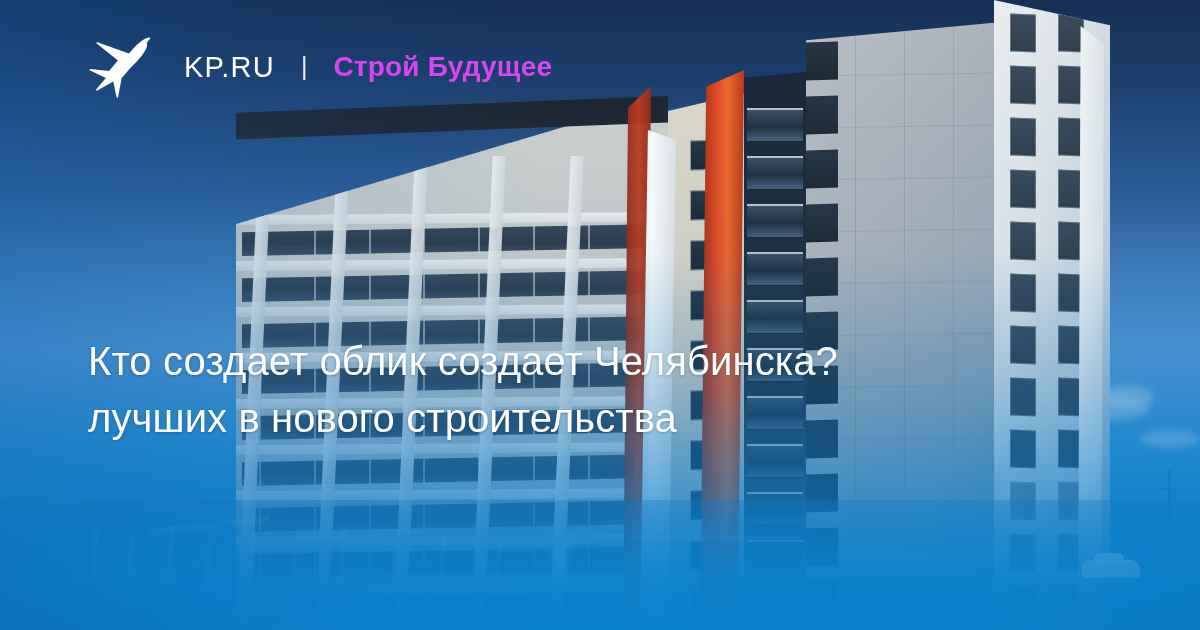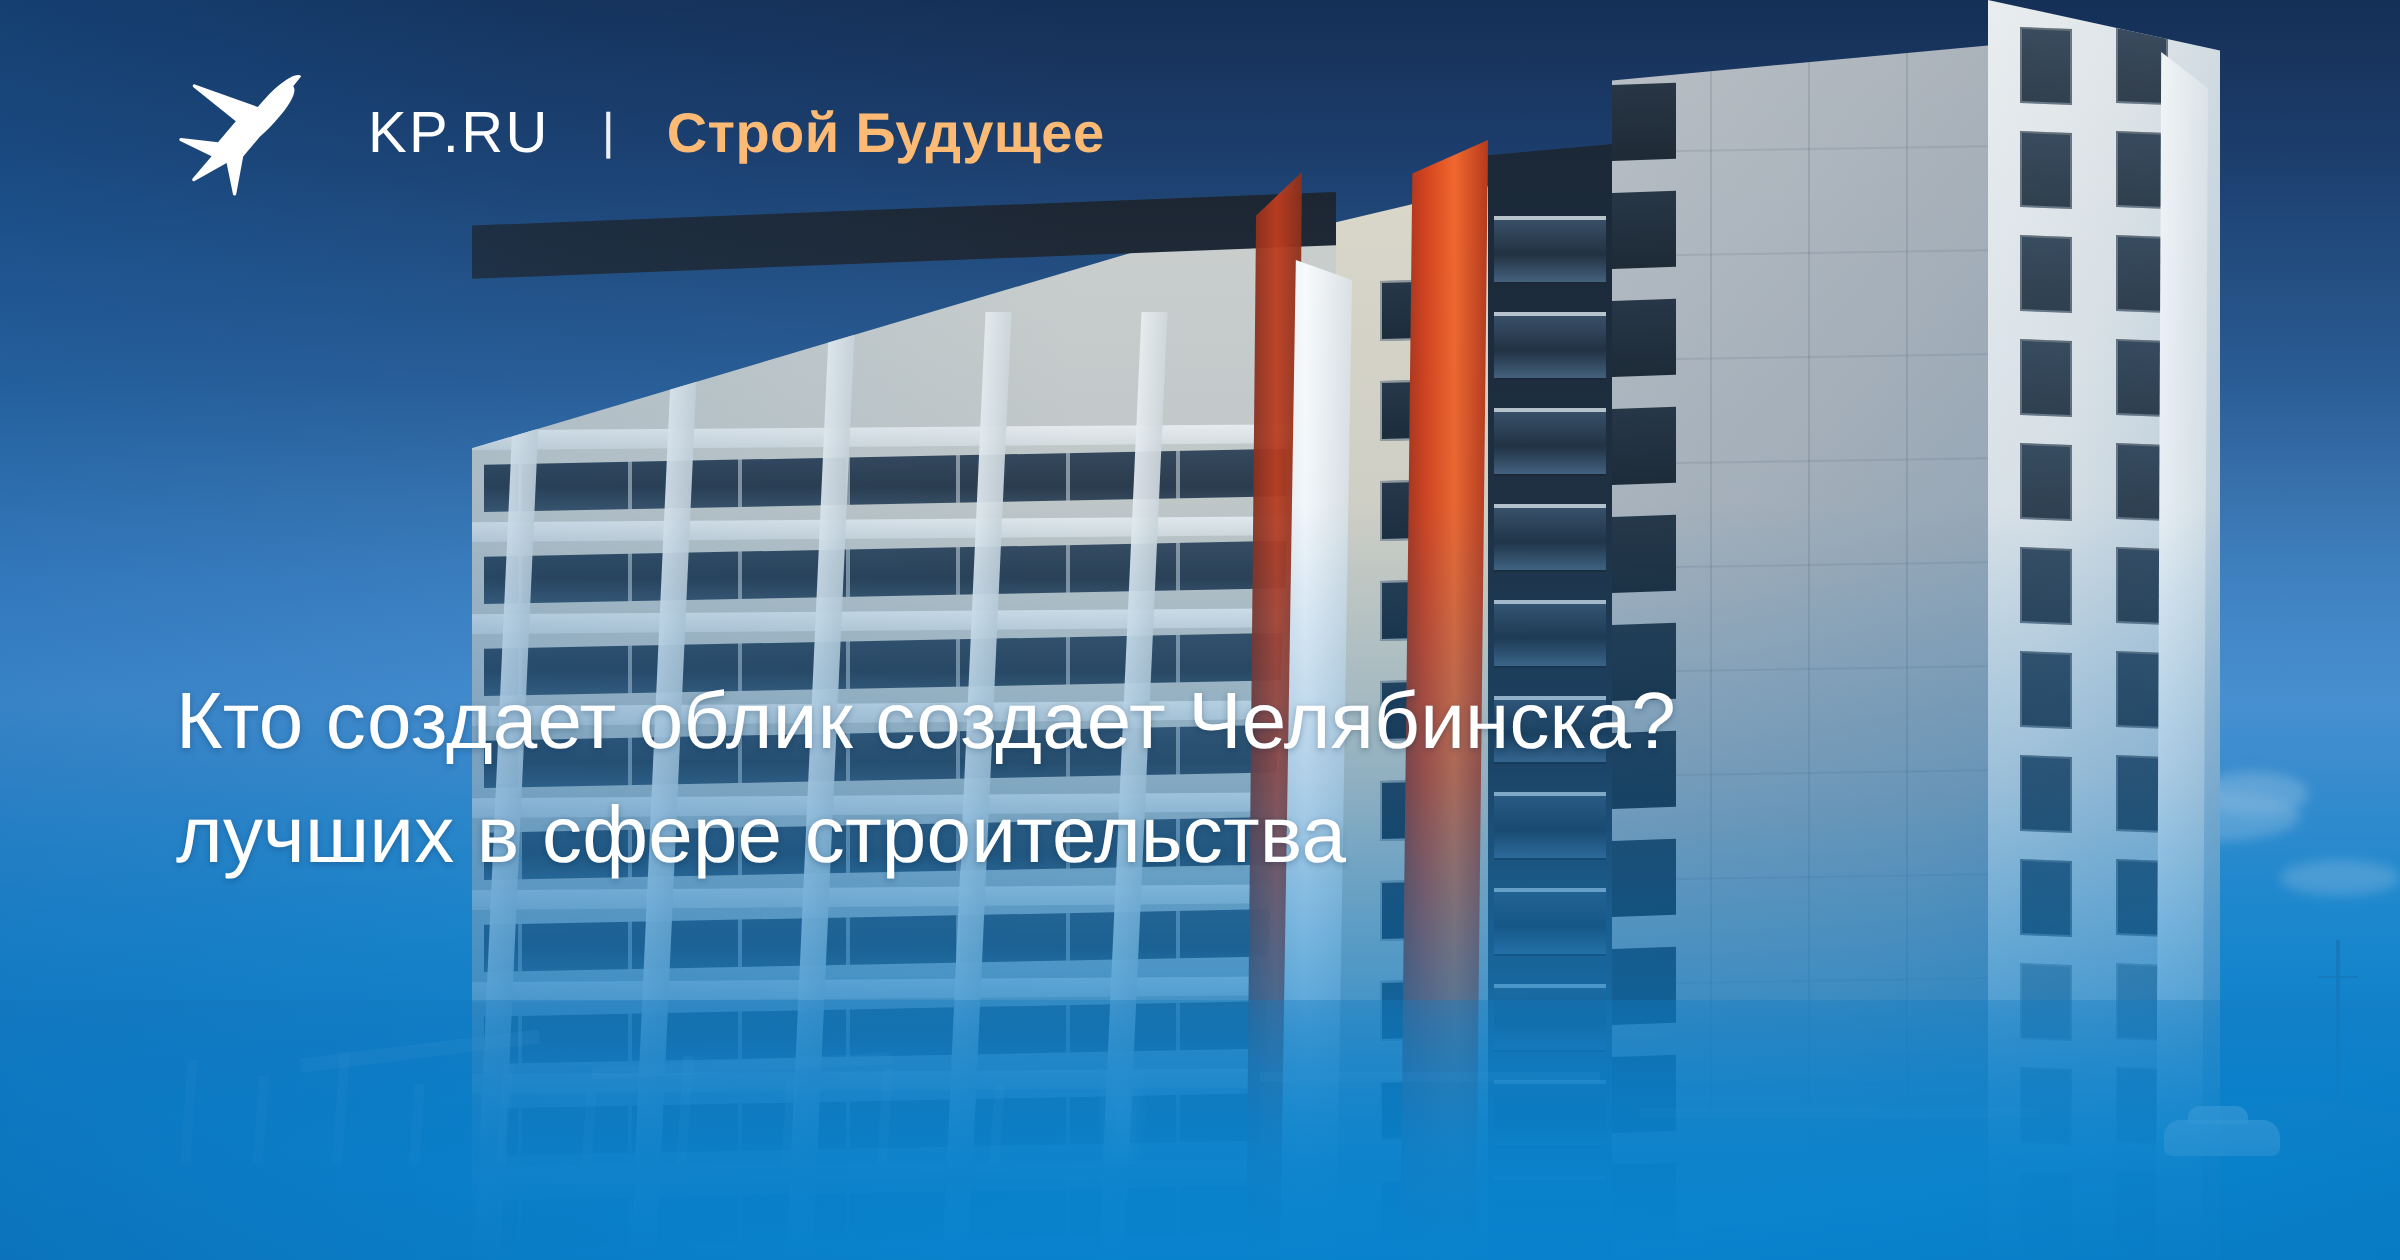--- a/index.html
+++ b/index.html
@@ -194,21 +194,21 @@
   .logo-bird{width:64px;height:62px;display:block;}
   .brand{
     color:#ffffff;font-size:29px;font-weight:400;letter-spacing:1.2px;
     margin-left:32px;white-space:nowrap;
   }
   .sep{
     color:#ffffff;font-size:25px;font-weight:300;margin:0 26px;opacity:.92;
     transform:translateY(-1px);
   }
   .tagline{
-    color:#fdba74;font-size:28px;font-weight:700;letter-spacing:.2px;
+    color:#d946ef;font-size:28px;font-weight:700;letter-spacing:.2px;
     white-space:nowrap;
   }
 
   
   .headline{
     position:absolute;left:88px;top:333px;
     z-index:6;width:1010px;
   }
   .hl-line{
     color:#ffffff;
@@ -470,16 +470,16 @@
         <path fill="#ffffff" d="M62.6 2.1c-1.0-1.1-3.3-.6-6.1 1.0-3.4 1.9-7.4 5.3-11.4 9.6-1.5 1.6-2.9 3.2-4.2 4.8L9.4 6.2c-.9-.3-1.4.8-.7 1.4l21.2 17.0-8.9 10.5-18.4-2.1c-.9-.1-1.3 1.1-.5 1.5l15.7 7.6-9.5 11.2c-.6.7.2 1.7 1.0 1.2l16.0-9.0 3.2 15.6c.2.9 1.4.9 1.6 0l3.5-18.9 8.3-9.8c2.2-2.0 4.6-4.3 6.9-6.8 4.0-4.3 7.2-8.5 9.0-12.0 1.5-2.9 1.9-5.3.8-6.5z"></path>
       </svg>
     </span>
     <span class="brand">KP.RU</span>
     <span class="sep">|</span>
     <span class="tagline">Строй Будущее</span>
   </div>
 
   <div class="headline">
     <div class="hl-line">Кто создает облик создает Челябинска?</div>
-    <div class="hl-line">лучших в сфере строительства</div>
+    <div class="hl-line">лучших в нового строительства</div>
   </div>
 
 </div>
 
 </body></html>

